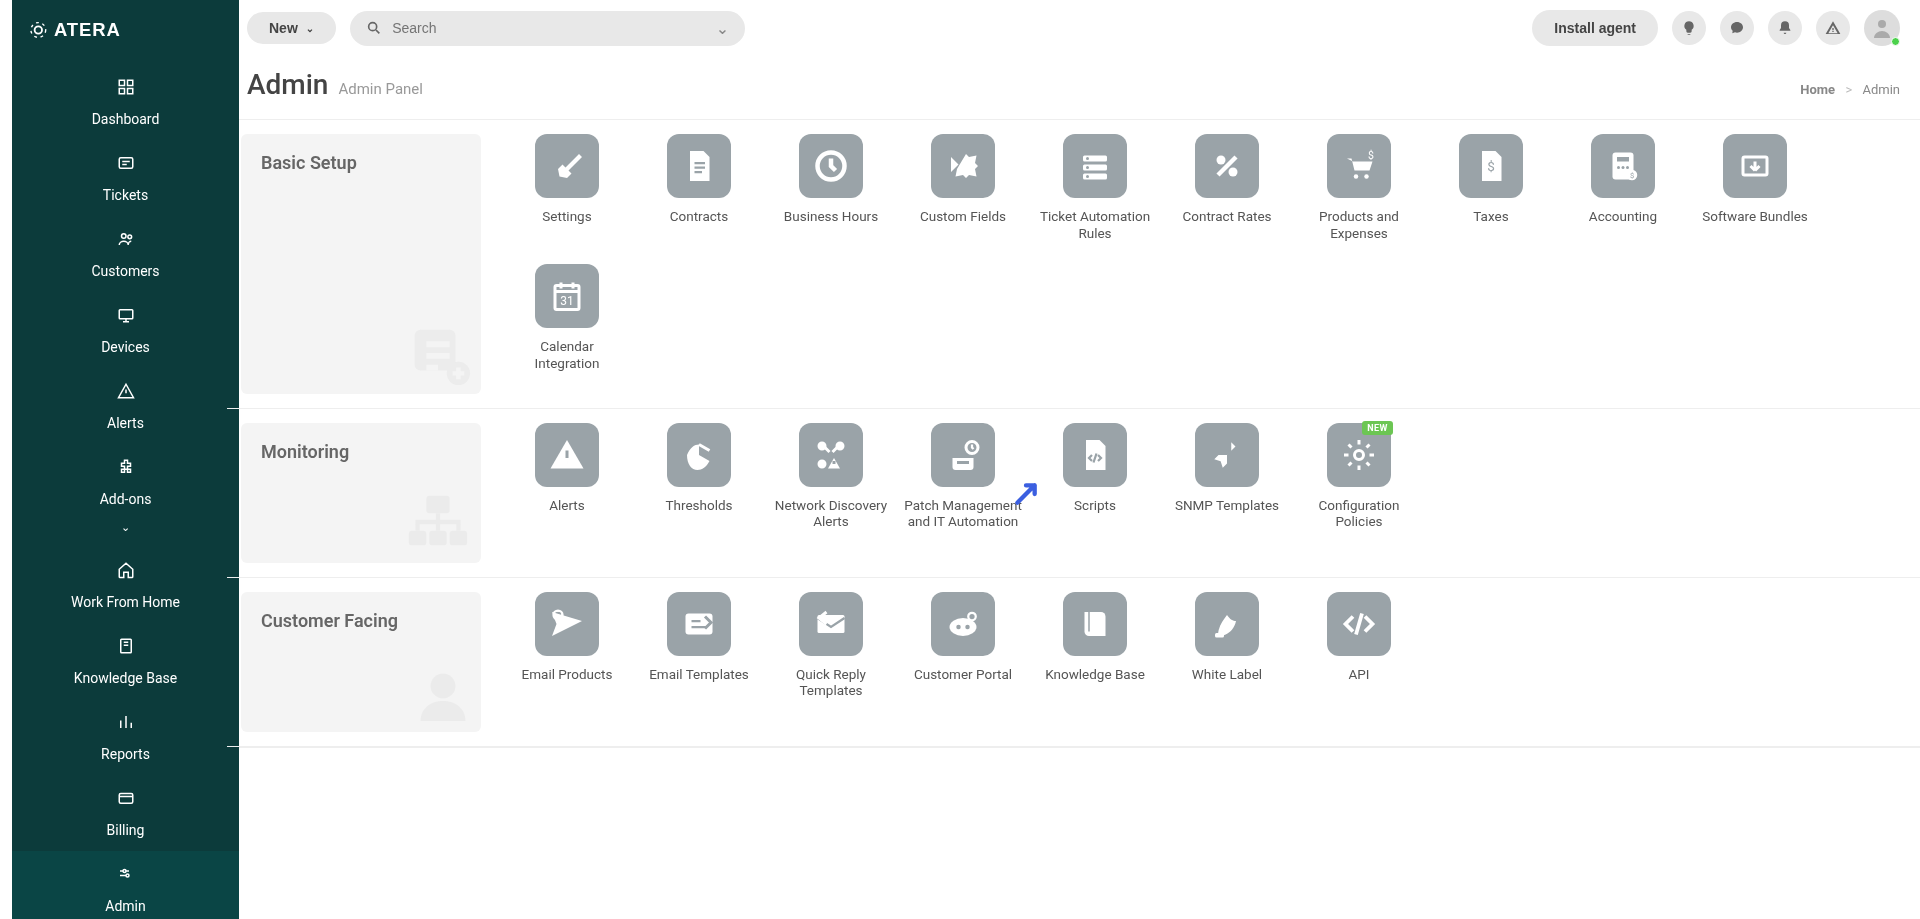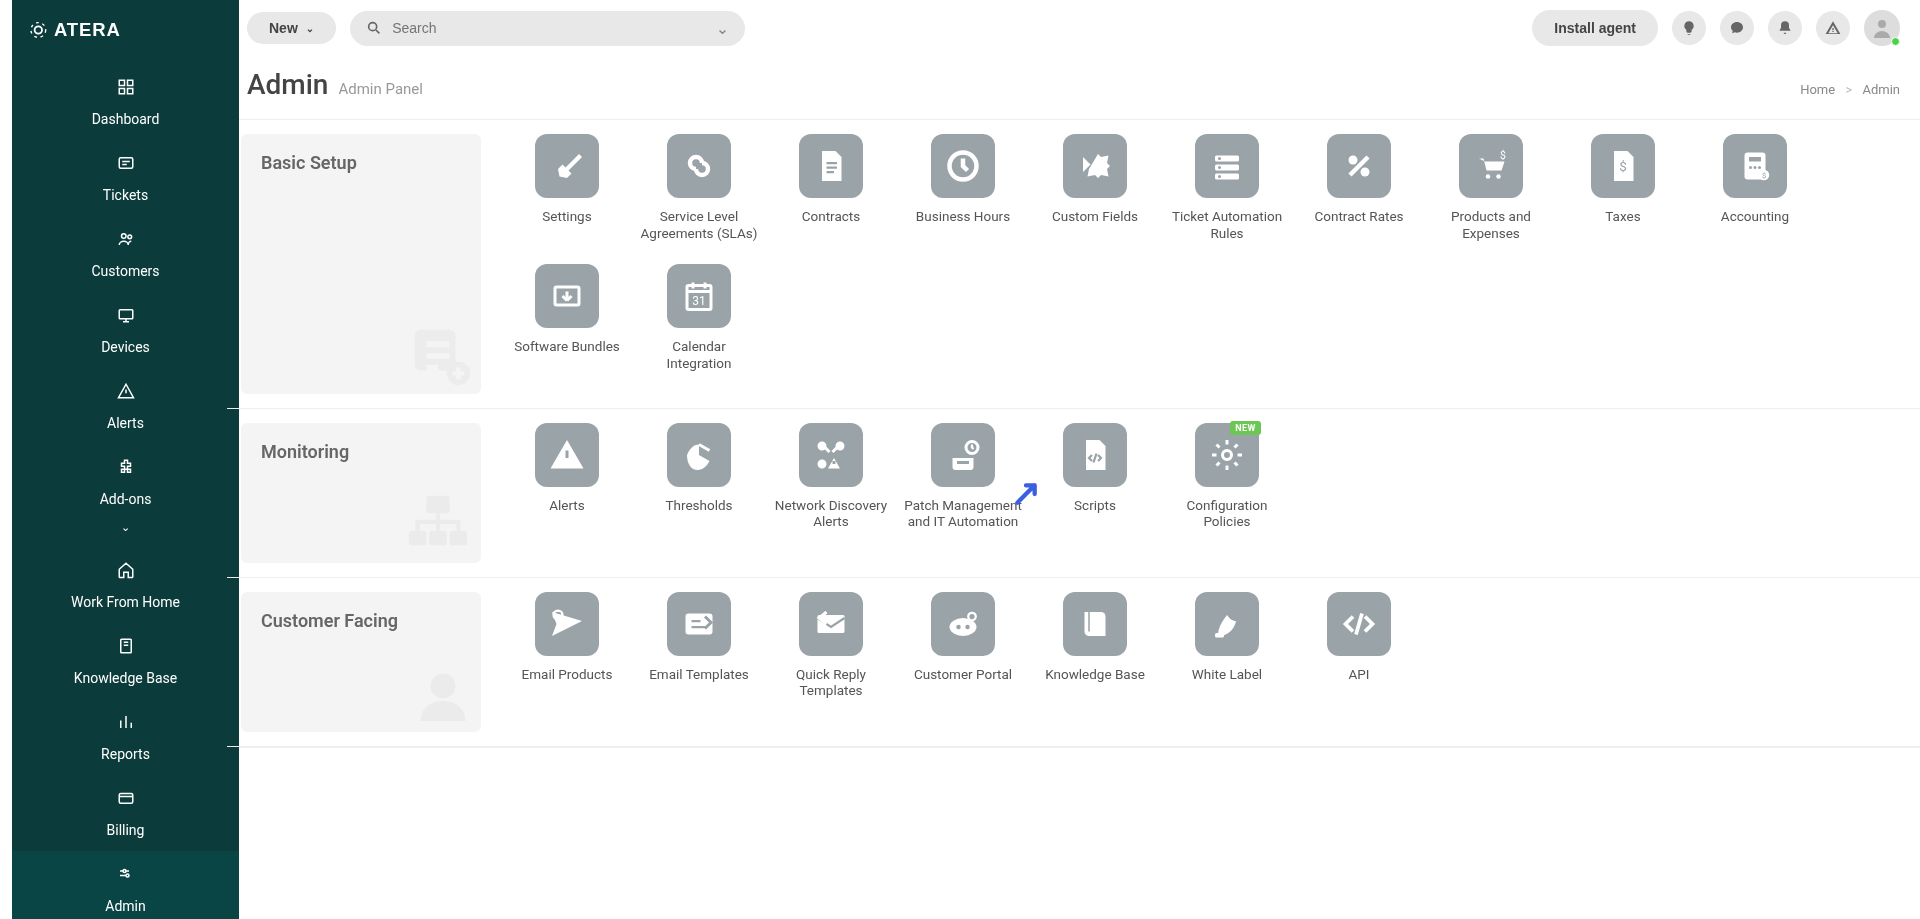--- a/index.html
+++ b/index.html
@@ -29,21 +29,21 @@
 .top-icon { width: 34px; height: 34px; border-radius: 50%; background: #e8e8e8; display: flex; align-items: center; justify-content: center; cursor: pointer; color: #555; }
 .avatar-wrap { position: relative; width: 36px; height: 36px; }
 .avatar { width: 36px; height: 36px; border-radius: 50%; background: #ddd; display: flex; align-items: center; justify-content: center; }
 .status-dot { position: absolute; bottom: 0; right: 0; width: 9px; height: 9px; border-radius: 50%; background: #4bd14b; border: 1px solid #fff; }
 
 
 .page-header { display: flex; align-items: baseline; padding: 12px 20px 18px; border-bottom: 1px solid #eee; }
 .page-title { font-size: 28px; font-weight: 500; color: #444; margin-right: 10px; }
 .page-subtitle { font-size: 15px; color: #999; }
 .breadcrumb { margin-left: auto; font-size: 13px; color: #888; }
-.breadcrumb a { color: #888; text-decoration: none; }
+.breadcrumb a { color: #888; text-decoration: none; font-weight: bold; }
 .breadcrumb-sep { margin: 0 7px; color: #bbb; }
 
 
 .sections { padding: 0; }
 .section { display: flex; border-bottom: 1px solid #eee; padding: 14px 0 14px 0; position: relative; }
 .section-side { width: 240px; flex-shrink: 0; background: #f4f4f4; padding: 18px 20px; border-radius: 6px; margin-right: 20px; position: relative; overflow: hidden; min-height: 140px; }
 .section-title { font-size: 18px; font-weight: 600; color: #666; }
 .section-bg-icon { position: absolute; right: 8px; bottom: 6px; opacity: 0.35; }
 .tiles { display: flex; flex-wrap: wrap; gap: 0; flex: 1; }
 .tile { width: 132px; margin: 0 0 22px 0; display: flex; flex-direction: column; align-items: center; cursor: pointer; position: relative; }
@@ -258,28 +258,20 @@
             <div class="tile-icon">
               <svg width="36" height="36" viewBox="0 0 24 24" fill="#fff">
                 <path d="M22 6l-9 9-4-4-3 3 1 5 5 1 3-3-4-4 9-9 2 2z"></path>
               </svg>
             </div>
             <div class="tile-label">Settings</div>
           </div>
         <div class="tile">
             <div class="tile-icon">
               <svg width="36" height="36" viewBox="0 0 24 24" fill="#fff">
-                <path d="M10 14a4 4 0 010-8 4 4 0 014 4M14 10a4 4 0 010 8 4 4 0 01-4-4" stroke="#fff" stroke-width="3" fill="none"></path>
-              </svg>
-            </div>
-            <div class="tile-label">Service Level Agreements (SLAs)</div>
-          </div>
-        <div class="tile">
-            <div class="tile-icon">
-              <svg width="36" height="36" viewBox="0 0 24 24" fill="#fff">
                 <path d="M6 2h9l4 4v16H6z"></path>
                 <path d="M9 10h7M9 13h7M9 16h5" stroke="#9aa3a8" stroke-width="1.5"></path>
               </svg>
             </div>
             <div class="tile-label">Contracts</div>
           </div>
         <div class="tile">
             <div class="tile-icon">
               <svg width="36" height="36" viewBox="0 0 24 24" fill="none" stroke="#fff" stroke-width="3">
                 <circle cx="12" cy="12" r="9"></circle>
@@ -433,20 +425,28 @@
             <div class="tile-icon">
               <svg width="36" height="36" viewBox="0 0 24 24" fill="#fff">
                 <path d="M6 2h9l4 4v16H6z"></path>
                 <path d="M10 12l-2 2 2 2M14 12l2 2-2 2M13 11l-2 6" stroke="#9aa3a8" stroke-width="1.5" fill="none"></path>
               </svg>
             </div>
             <div class="tile-label">Scripts</div>
           </div>
         <div class="tile">
             <div class="tile-icon">
+              <svg width="36" height="36" viewBox="0 0 24 24" fill="#fff">
+                <path d="M8 4h4v8l4 4v4l-4-2-4 2v-4l4-4V8z" transform="rotate(45 12 12)"></path>
+              </svg>
+            </div>
+            <div class="tile-label">SNMP Templates</div>
+          </div>
+        <div class="tile">
+            <div class="tile-icon">
               <span class="new-tag">NEW</span>
               <svg width="36" height="36" viewBox="0 0 24 24" fill="none" stroke="#fff" stroke-width="2">
                 <circle cx="12" cy="12" r="3"></circle>
                 <path d="M12 2v3M12 19v3M22 12h-3M5 12H2M19 5l-2 2M7 17l-2 2M19 19l-2-2M7 7L5 5"></path>
               </svg>
             </div>
             <div class="tile-label">Configuration Policies</div>
           </div>
 
         <svg class="arrow-annot" style="left:512px;top:58px;" width="30" height="30" viewBox="0 0 24 24">

